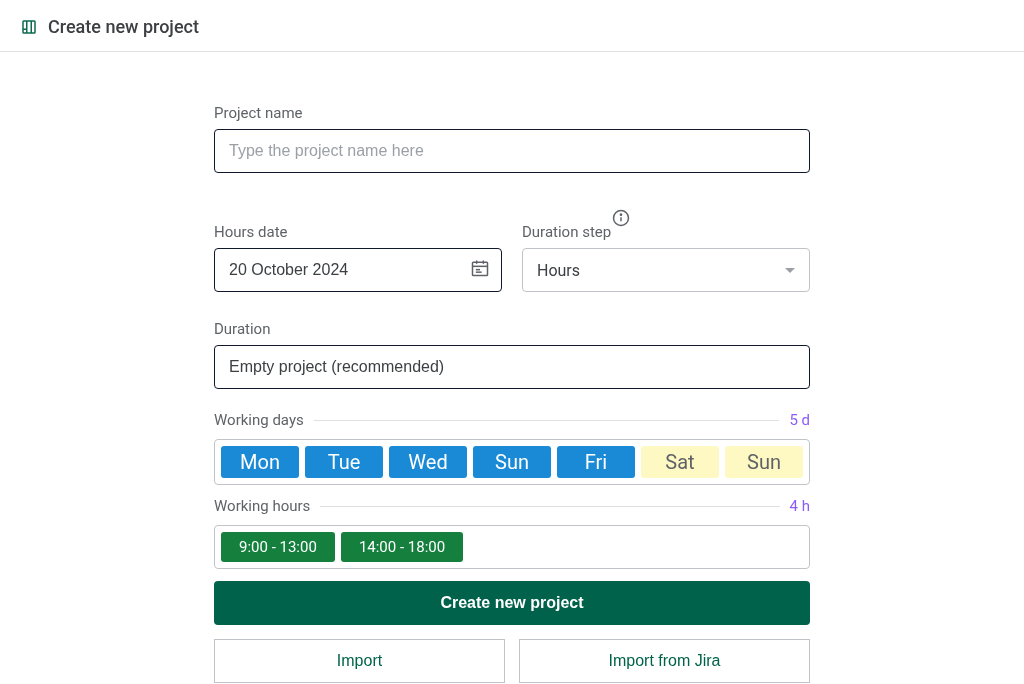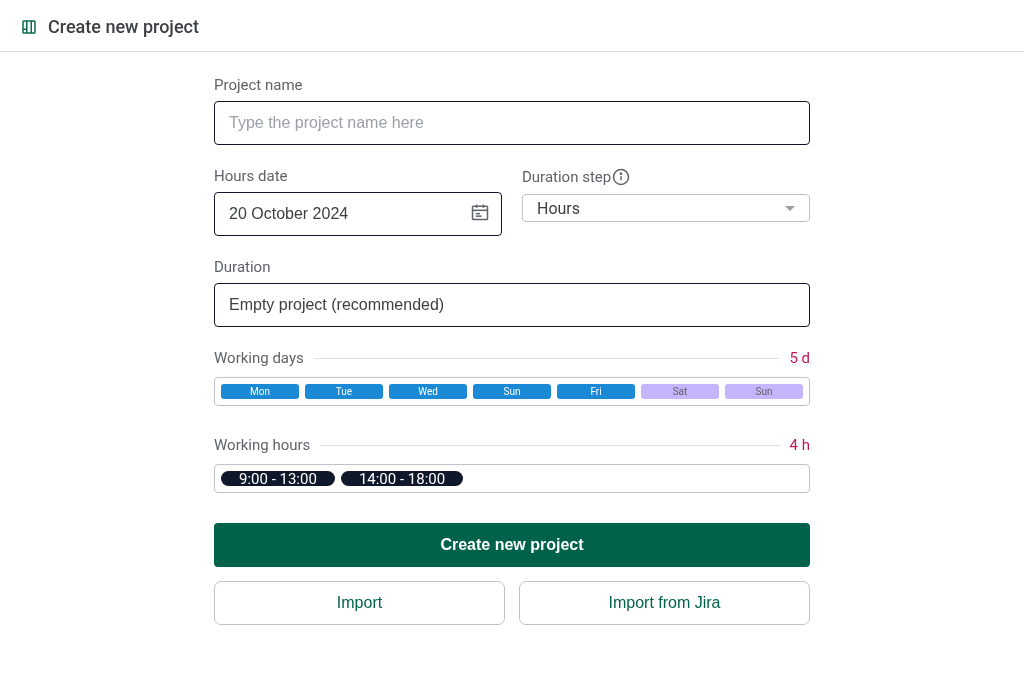--- a/index.html
+++ b/index.html
@@ -45,20 +45,21 @@
       margin-bottom: 22px;
     }
     .field-col {
       flex: 1;
     }
     .field-label {
       display: block;
       font-size: 15px;
       color: #5f6368;
       margin-bottom: 7px;
+      margin-top: 28px;
     }
     .field-label-row {
       display: flex;
       justify-content: flex-start;
       align-items: center;
       margin-bottom: 7px;
     }
     .info-icon {
       width: 20px;
       height: 20px;
@@ -87,100 +88,100 @@
     .input-right-icon {
       position: absolute;
       right: 12px;
       top: 50%;
       transform: translateY(-50%);
       color: #5f6368;
       pointer-events: none;
     }
     .select-display {
       width: 100%;
-      height: 28px;
+      height: 44px;
       padding: 0 14px;
       border: 1px solid #c0c4c8;
       border-radius: 4px;
       font-size: 16px;
       color: #3c4043;
       display: flex;
       align-items: center;
       justify-content: space-between;
       cursor: pointer;
     }
     .dropdown-icon {
       width: 0;
       height: 0;
       border-left: 5px solid transparent;
       border-right: 5px solid transparent;
       border-top: 5px solid #9aa0a6;
     }
     .fieldset-block {
       position: relative;
-      margin-bottom: 30px;
+      margin-bottom: 12px;
     }
     .fieldset-header {
       display: flex;
       align-items: center;
       gap: 10px;
       margin-bottom: 10px;
     }
     .fieldset-label {
       font-size: 15px;
       color: #5f6368;
       white-space: nowrap;
     }
     .fieldset-line {
       flex: 1;
       height: 1px;
       background: #e0e0e0;
     }
     .fieldset-value {
       font-size: 15px;
-      color: #be185d;
+      color: #8b5cf6;
       white-space: nowrap;
     }
     .chip-container {
       border: 1px solid #c0c4c8;
       border-radius: 4px;
       padding: 6px;
       display: flex;
       gap: 6px;
       flex-wrap: wrap;
     }
     .day-chip {
       flex: 1;
-      height: 15px;
+      height: 32px;
       display: flex;
       align-items: center;
       justify-content: center;
-      font-size: 10px;
+      font-size: 20px;
       font-weight: 400;
       border-radius: 3px;
       cursor: pointer;
     }
     .day-chip.active {
       background: #1a8ad6;
       color: #fff;
     }
     .day-chip.inactive {
-      background: #c4b5fd;
+      background: #fef9c3;
       color: #5f6368;
     }
     .hour-chip {
       padding: 0 18px;
-      height: 15px;
+      height: 30px;
       display: flex;
       align-items: center;
       justify-content: center;
       font-size: 15px;
-      background: #0f172a;
+      background: #15803d;
       color: #fff;
-      border-radius: 13px;
+      border-radius: 3px;
       cursor: pointer;
     }
     .primary-button {
       width: 100%;
       height: 44px;
       background: #00624a;
       color: #fff;
       border: none;
       border-radius: 4px;
       font-size: 16px;
@@ -191,21 +192,21 @@
     .secondary-row {
       display: flex;
       gap: 14px;
     }
     .secondary-button {
       flex: 1;
       height: 44px;
       background: #fff;
       color: #00624a;
       border: 1px solid #c0c4c8;
-      border-radius: 7px;
+      border-radius: 0;
       font-size: 16px;
       font-weight: 500;
       cursor: pointer;
     }
   </style>
 </head>
 <body>
 
 <div class="header">
   <span class="header-icon">

